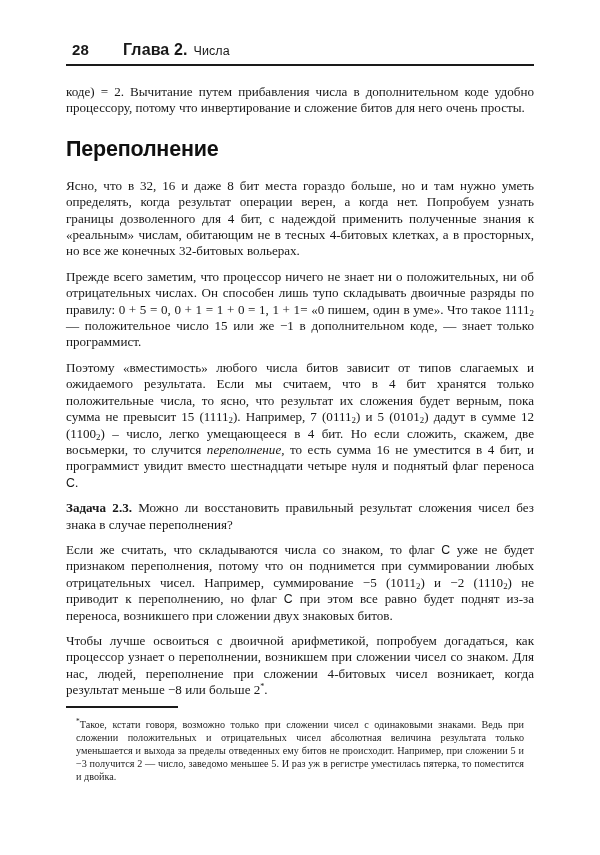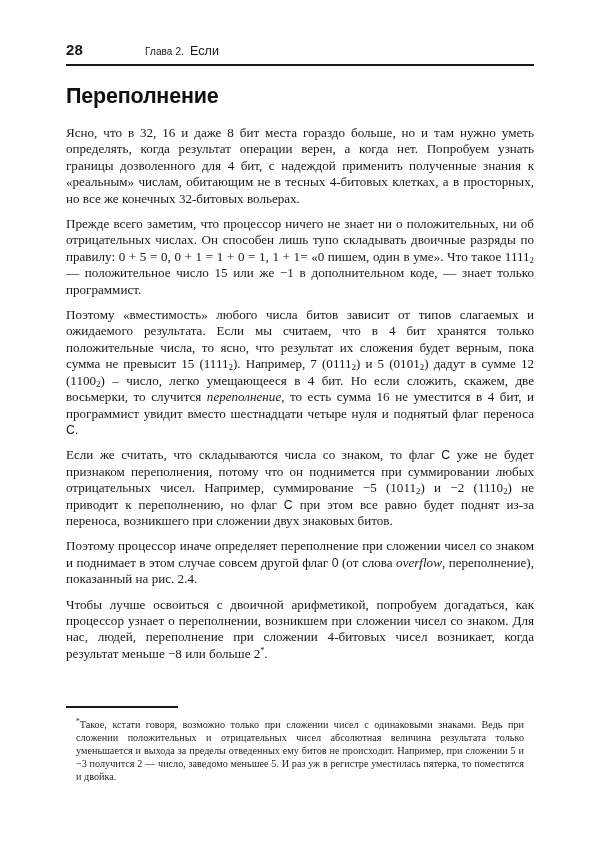--- a/index.html
+++ b/index.html
@@ -20,39 +20,38 @@
   .page {
     position: relative;
     width: 600px;
     height: 855px;
     box-sizing: border-box;
   }
 
   
   .running-head {
     position: absolute;
-    left: 66px;
+    left: 72px;
     top: 41px;
     width: 468px;
     display: flex;
     align-items: baseline;
     font-family: "Liberation Sans", "DejaVu Sans", sans-serif;
   }
   .folio {
     font-size: 15px;
     font-weight: bold;
     letter-spacing: 0.2px;
     width: 51px;
     flex: 0 0 51px;
   }
   .head-chapter {
-    font-size: 10px;
-    font-weight: normal;
+    font-size: 16px;
+    font-weight: bold;
     letter-spacing: 0.1px;
-    margin-left: 28px;
   }
   .head-title {
     font-size: 12.5px;
     font-weight: normal;
     letter-spacing: 0.1px;
     margin-left: 6px;
   }
   .head-rule {
     position: absolute;
     left: 66px;
@@ -139,40 +138,43 @@
   }
 </style>
 </head>
 <body>
 
 <div class="page">
 
   <div class="running-head">
     <span class="folio">28</span>
     <span class="head-chapter">Глава 2.</span>
-    <span class="head-title">Если</span>
+    <span class="head-title">Числа</span>
   </div>
   <div class="head-rule"></div>
 
   <div class="column">
 
+    <div class="lead-block">
+      <p class="body">коде) = 2. Вычитание путем прибавления числа в дополнительном коде удобно процессору, потому что инвертирование и сложение битов для него очень просты.</p>
+    </div>
 
     <h2 class="section">Переполнение</h2>
 
 
     <p class="body"><span>Ясно, что в 32, 16 и даже 8 бит места гораздо больше, но и там нужно уметь определять, когда результат операции верен, а когда нет. Попробуем узнать границы дозволенного для 4 бит, с надеждой применить полученные знания к «реальным» числам, обитающим не в тесных 4-битовых клетках, а в просторных, но все же конечных 32-битовых вольерах.</span></p>
 
     <p class="body"><span>Прежде всего заметим, что процессор ничего не знает ни о положительных, ни об отрицательных числах. Он способен лишь тупо складывать двоичные разряды по правилу: 0 + 5 = 0, 0 + 1 = 1 + 0 = 1, 1 + 1= «0 пишем, один в уме». Что такое 1111</span><sub>2</sub><span> — положительное число 15 или же −1 в дополнительном коде, — знает только программист.</span></p>
 
     <p class="body"><span>Поэтому «вместимость» любого числа битов зависит от типов слагаемых и ожидаемого результата. Если мы считаем, что в 4 бит хранятся только положительные числа, то ясно, что результат их сложения будет верным, пока сумма не превысит 15 (1111</span><sub>2</sub><span>). Например, 7 (0111</span><sub>2</sub><span>) и 5 (0101</span><sub>2</sub><span>) дадут в сумме 12 (1100</span><sub>2</sub><span>) – число, легко умещающееся в 4 бит. Но если сложить, скажем, две восьмерки, то случится </span><i>переполнение</i><span>, то есть сумма 16 не уместится в 4 бит, и программист увидит вместо шестнадцати четыре нуля и поднятый флаг переноса </span><span class="flag">C</span><span>.</span></p>
 
+    <p class="body"><b>Задача 2.3.</b><span> Можно ли восстановить правильный результат сложения чисел без знака в случае переполнения?</span></p>
 
     <p class="body"><span>Если же считать, что складываются числа со знаком, то флаг </span><span class="flag">C</span><span> уже не будет признаком переполнения, потому что он поднимется при суммировании любых отрицательных чисел. Например, суммирование −5 (1011</span><sub>2</sub><span>) и −2 (1110</span><sub>2</sub><span>) не приводит к переполнению, но флаг </span><span class="flag">C</span><span> при этом все равно будет поднят из-за переноса, возникшего при сложении двух знаковых битов.</span></p>
 
-    <p class="body"><span>Поэтому процессор иначе определяет переполнение при сложении чисел со знаком и поднимает в этом случае совсем другой флаг </span><span class="flag">0</span><span> (от слова </span><i>overflow</i><span>, переполнение), показанный на рис. 2.4.</span></p>
 
     <p class="body"><span>Чтобы лучше освоиться с двоичной арифметикой, попробуем догадаться, как процессор узнает о переполнении, возникшем при сложении чисел со знаком. Для нас, людей, переполнение при сложении 4-битовых чисел возникает, когда результат меньше −8 или больше 2</span><span class="fnmark">*</span><span>.</span></p>
 
   </div>
 
   <div class="footnote-area">
     <div class="footnote-rule"></div>
     <p class="footnote"><span class="fnmark">*</span><span>Такое, кстати говоря, возможно только при сложении чисел с одинаковыми знаками. Ведь при сложении положительных и отрицательных чисел абсолютная величина результата только уменьшается и выхода за пределы отведенных ему битов не происходит. Например, при сложении 5 и −3 получится 2 — число, заведомо меньшее 5. И раз уж в регистре уместилась пятерка, то поместится и двойка.</span></p>
   </div>
 

